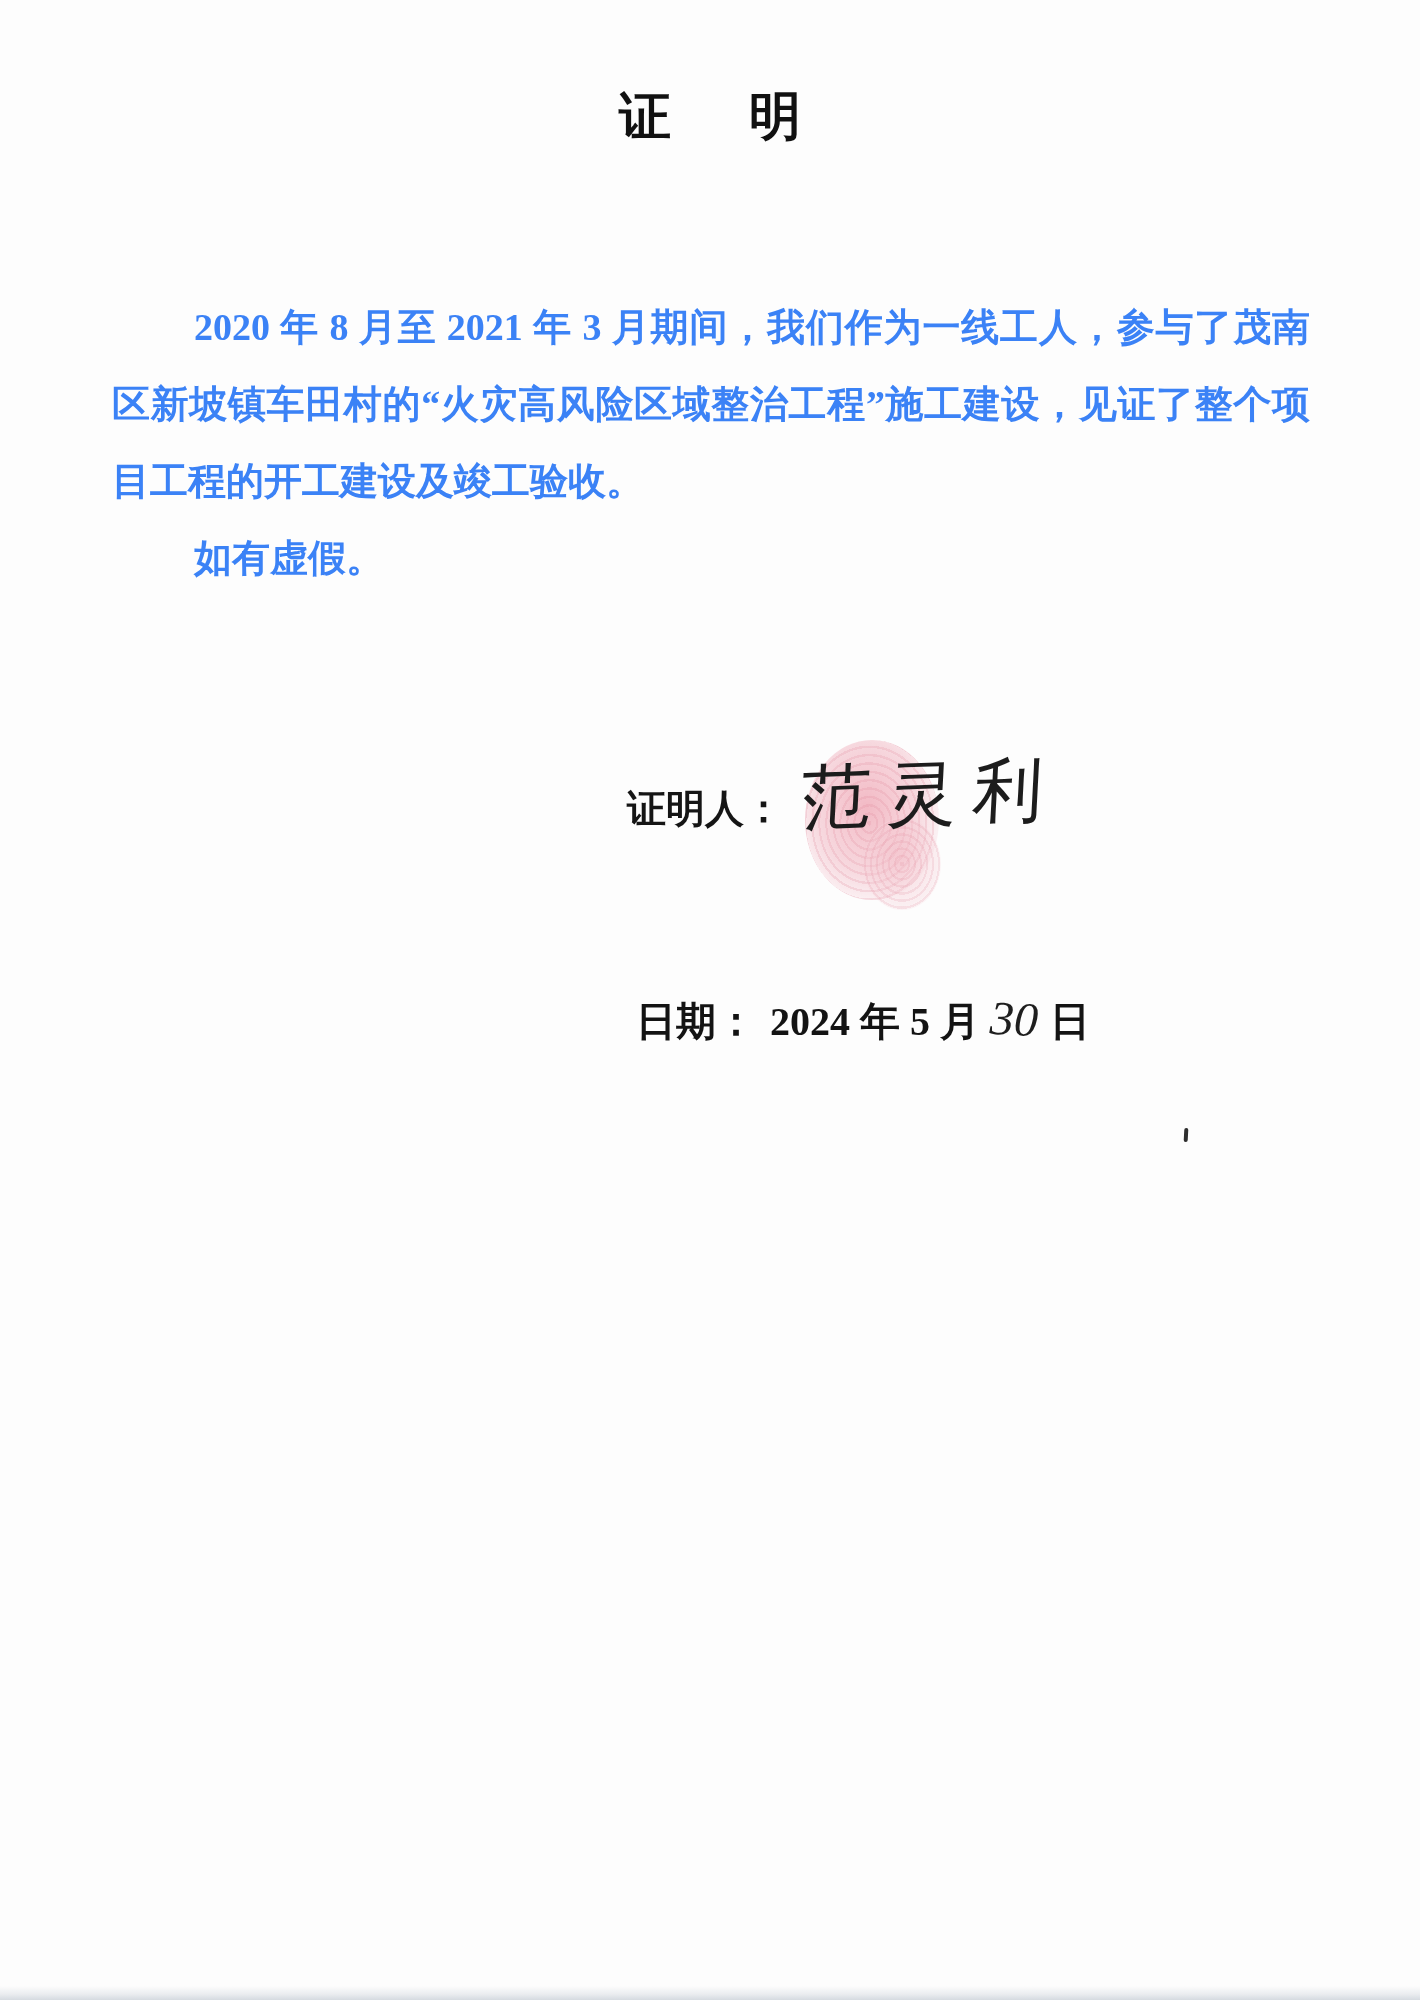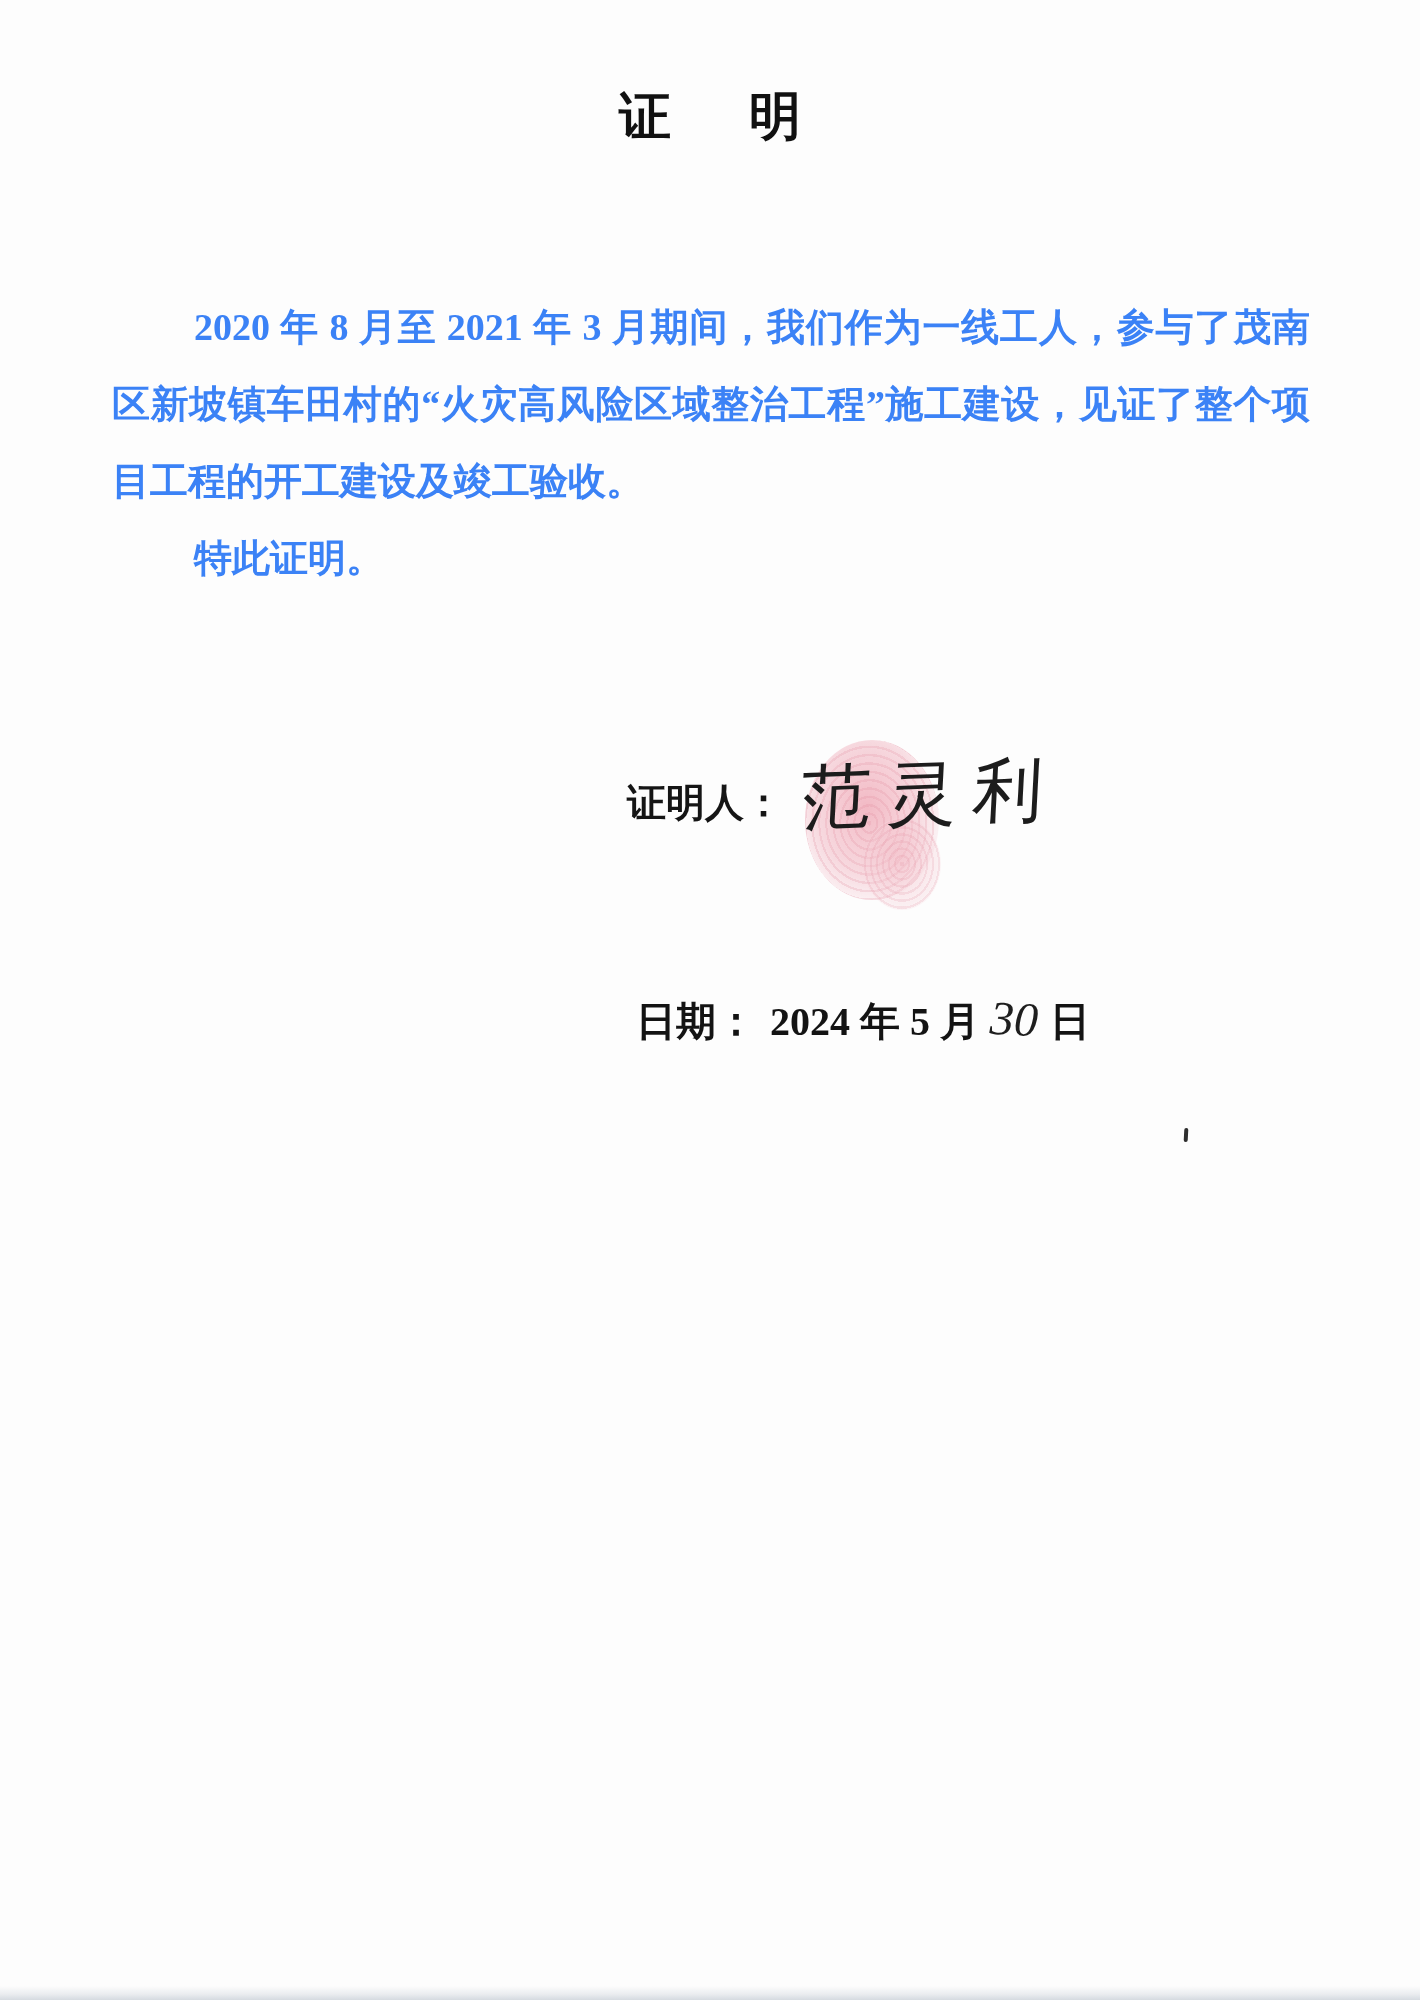--- a/index.html
+++ b/index.html
@@ -46,21 +46,21 @@
   .body-block p {
     margin: 0;
     text-indent: 82px;
   }
   
   .sig-row {
     position: absolute;
     top: 768px;
     left: 627px;
     display: flex;
-    align-items: center;
+    align-items: flex-end;
     white-space: nowrap;
   }
   .sig-label {
     font-size: 39px;
     font-weight: bold;
     line-height: 58px;
     position: relative;
     z-index: 3;
   }
   .sig-area {
@@ -168,21 +168,21 @@
 
 <div class="page">
 
   <h1 class="title">
     <span>证</span>
     <span>明</span>
   </h1>
 
   <div class="body-block">
     <p>2020 年 8 月至 2021 年 3 月期间，我们作为一线工人，参与了茂南区新坡镇车田村的“火灾高风险区域整治工程”施工建设，见证了整个项目工程的开工建设及竣工验收。</p>
-    <p>特此证明。</p>
+    <p>如有虚假。</p>
   </div>
 
   <div class="sig-row">
     <span class="sig-label">证明人：</span>
     <span class="sig-area">
       <span class="fingerprint"></span>
       <span class="signature">范灵利</span>
     </span>
   </div>
 

